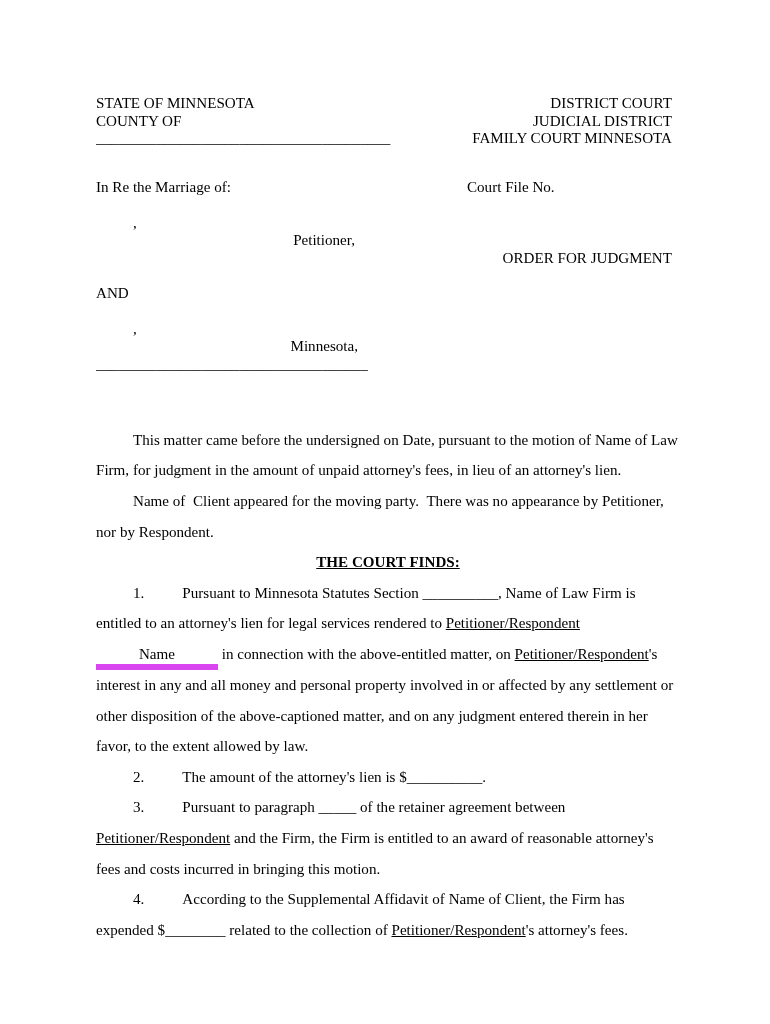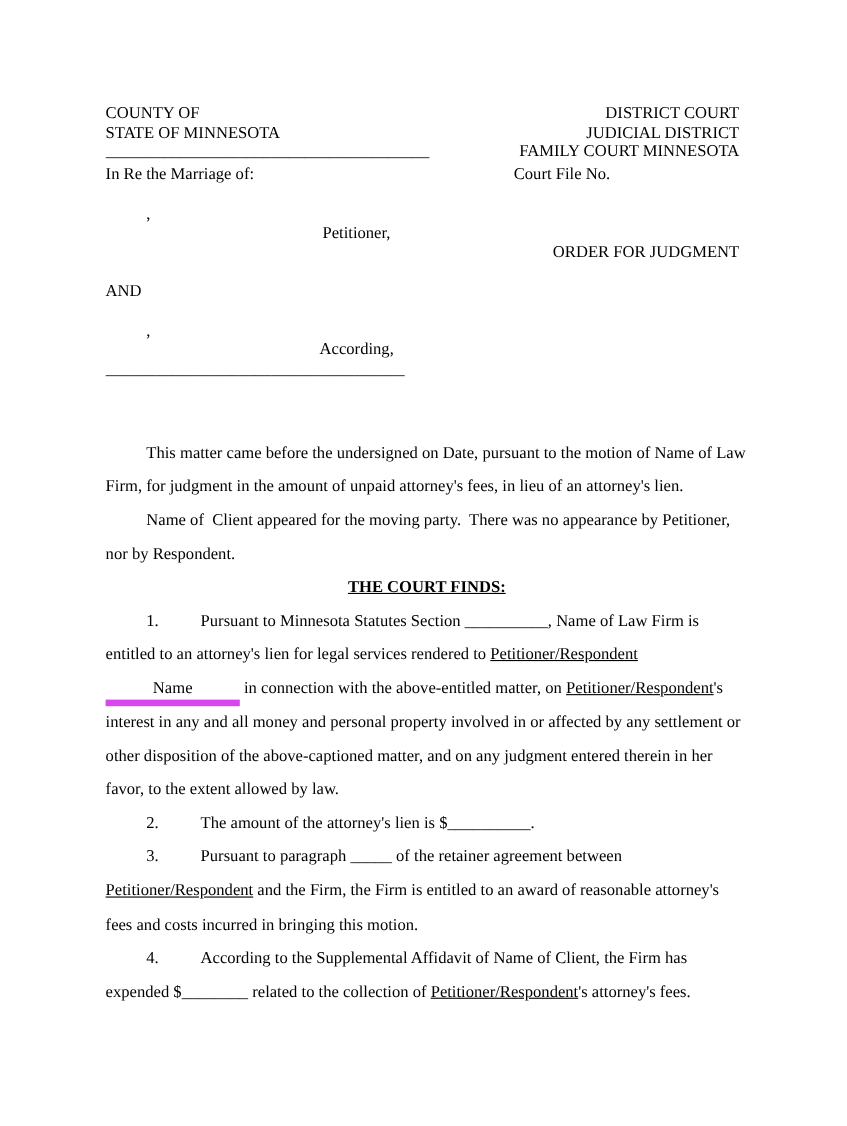--- a/index.html
+++ b/index.html
@@ -18,21 +18,21 @@
     top: 95px;
     left: 96px;
     width: 584px;
   }
   
   .hdr { display: flex; justify-content: space-between; line-height: 17.7px; }
   .hdr-left { width: 300px; }
   .hdr-right { text-align: right; padding-right: 8px; }
   .rule { white-space: nowrap; overflow: hidden; }
   
-  .caption { display: flex; margin-top: 3px; line-height: 17.7px; }
+  .caption { display: flex; margin-top: 31px; line-height: 17.7px; }
   .cap-left { width: 371px; }
   .cap-right { width: 213px; padding-right: 8px; box-sizing: border-box; }
   .cap-line { min-height: 17.7px; }
   .indent-comma { padding-left: 37px; }
   .pet-box { width: 259px; text-align: right; }
   .resp-box { width: 262px; text-align: right; }
   .right-align { text-align: right; }
   
   .body { margin-top: 51px; line-height: 30.6px; }
   .para, .item { margin: 0; text-indent: 37px; white-space: pre-wrap; }
@@ -49,43 +49,43 @@
   }
 </style>
 </head>
 <body>
 
 <div class="page">
   <div class="doc">
 
     <div class="hdr">
       <div class="hdr-left">
+        <div>STATE OF MINNESOTA</div>
         <div>COUNTY OF</div>
-        <div>STATE OF MINNESOTA</div>
         <div class="rule">_______________________________________</div>
       </div>
       <div class="hdr-right">
         <div>DISTRICT COURT</div>
         <div>JUDICIAL DISTRICT</div>
         <div>FAMILY COURT MINNESOTA</div>
       </div>
     </div>
 
     <div class="caption">
       <div class="cap-left">
         <div class="cap-line">In Re the Marriage of:</div>
         <div class="cap-line"></div>
         <div class="cap-line indent-comma">,</div>
         <div class="cap-line pet-box">Petitioner,</div>
         <div class="cap-line"></div>
         <div class="cap-line"></div>
         <div class="cap-line">AND</div>
         <div class="cap-line"></div>
         <div class="cap-line indent-comma">,</div>
-        <div class="cap-line resp-box">According,</div>
+        <div class="cap-line resp-box">Minnesota,</div>
         <div class="cap-line rule">____________________________________</div>
       </div>
       <div class="cap-right">
         <div class="cap-line">Court File No.</div>
         <div class="cap-line"></div>
         <div class="cap-line"></div>
         <div class="cap-line"></div>
         <div class="cap-line right-align">ORDER FOR JUDGMENT</div>
       </div>
     </div>

